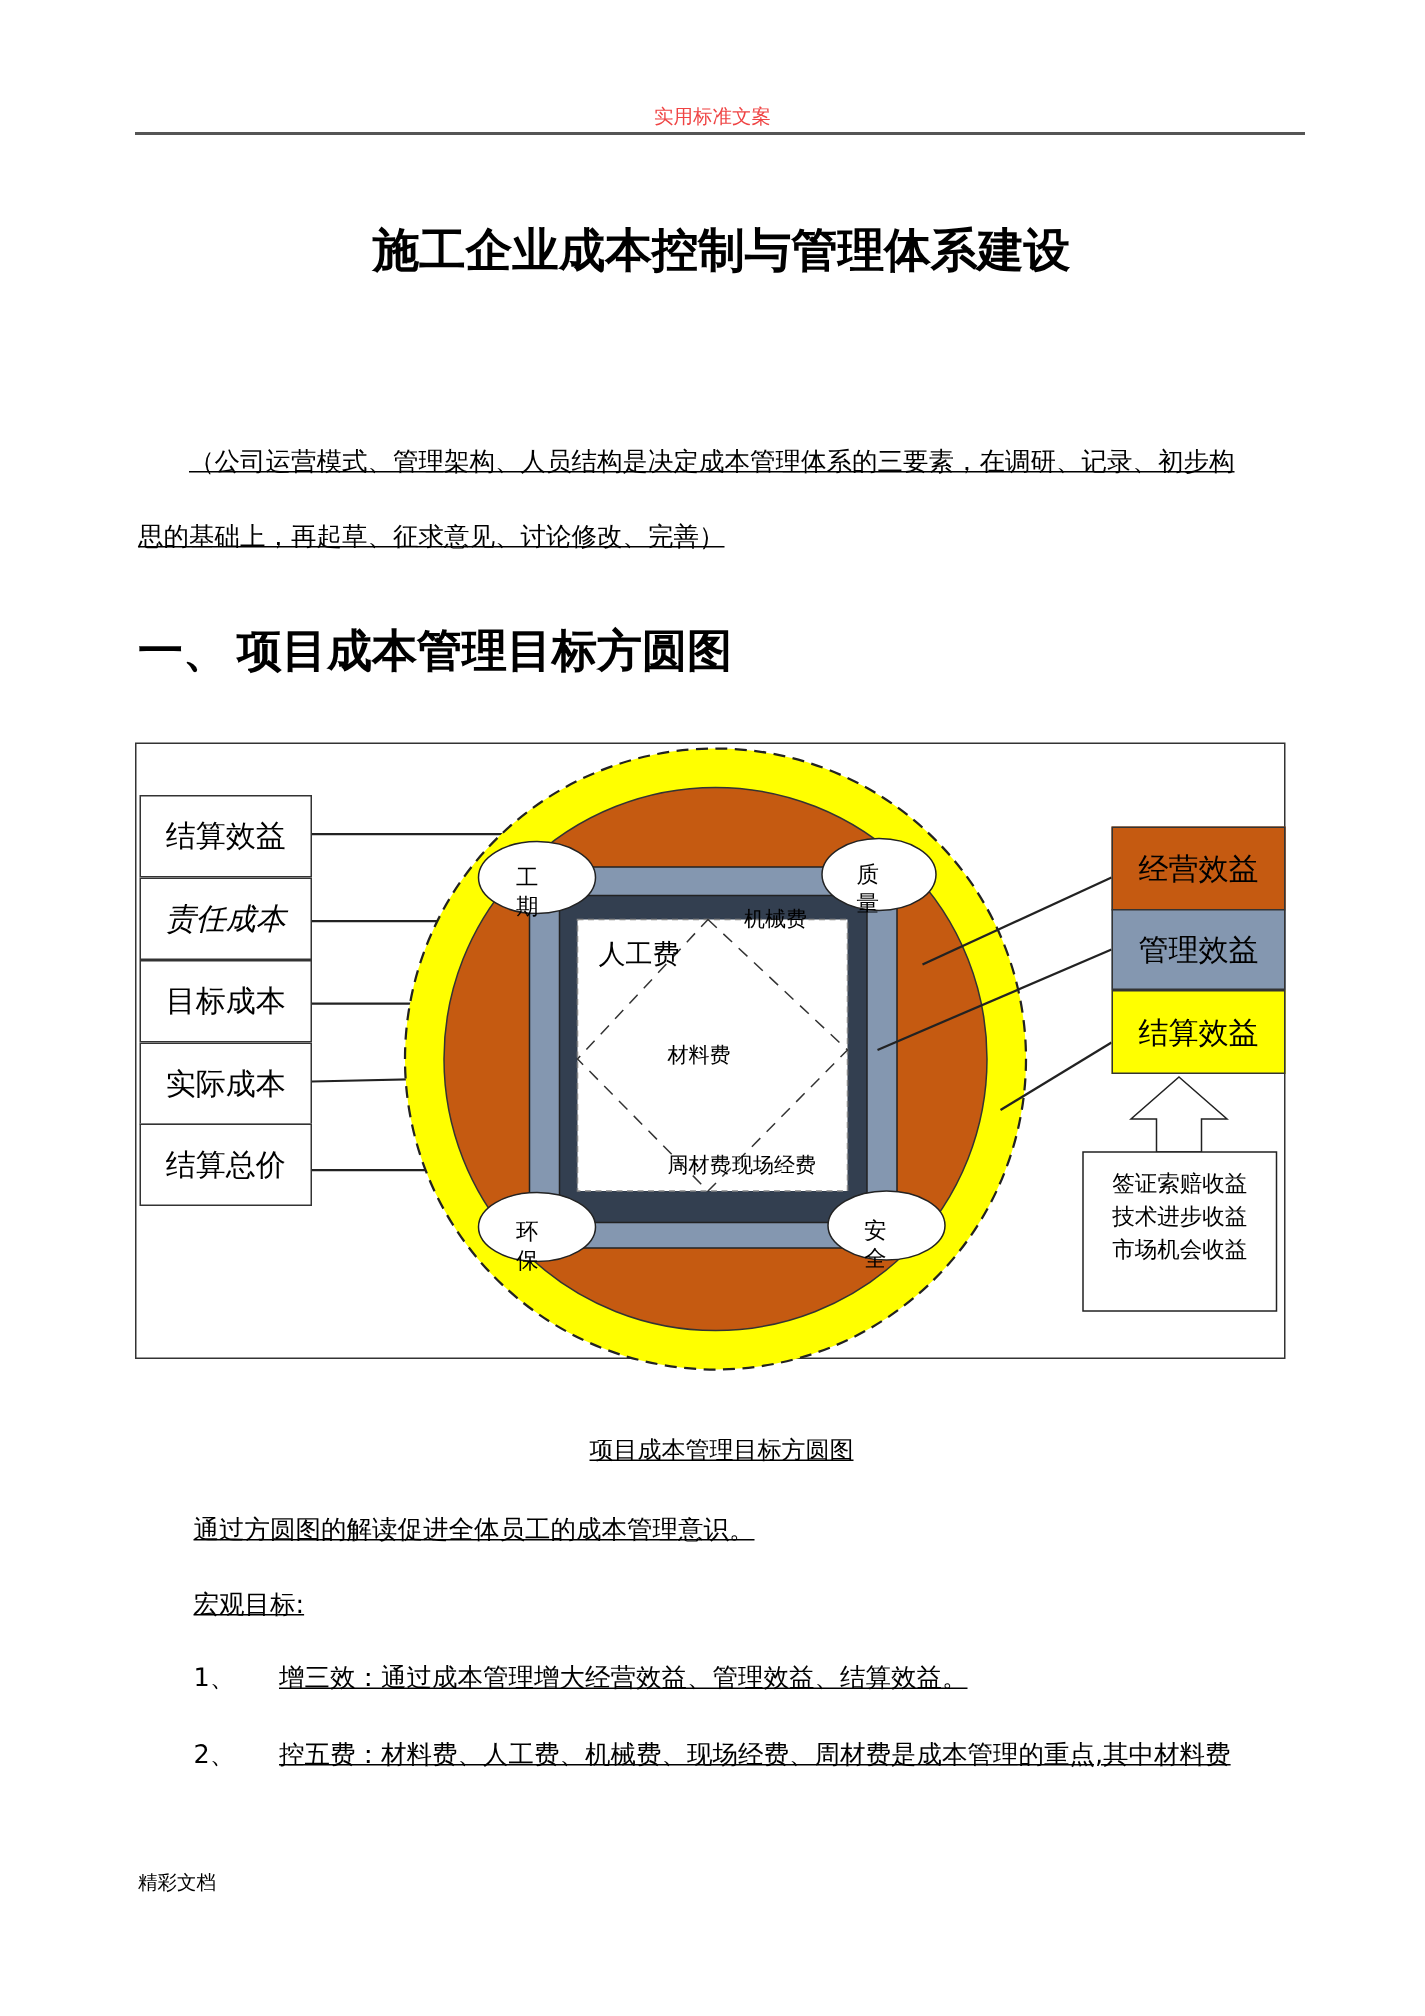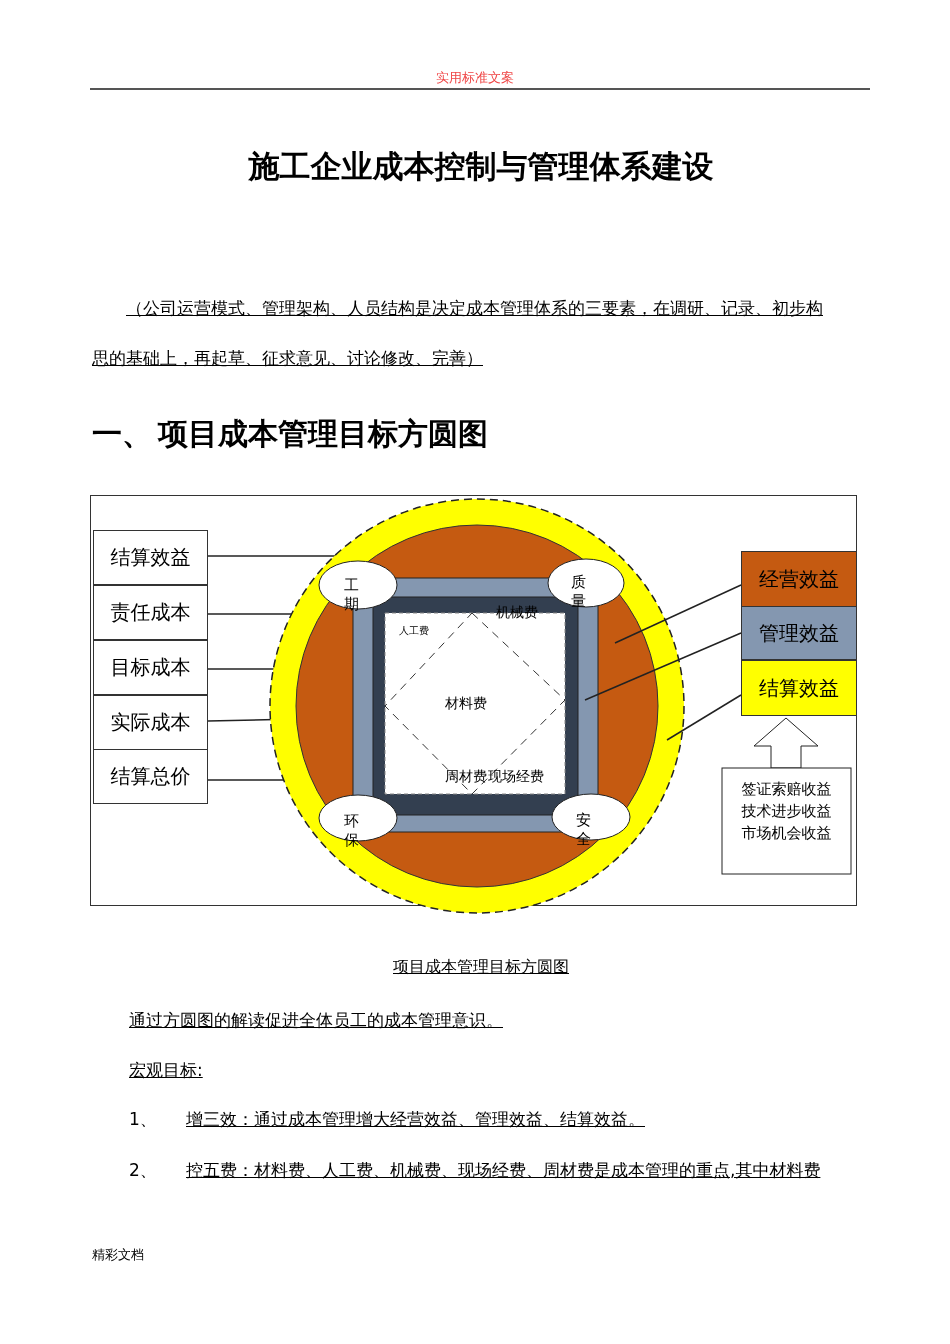--- a/index.html
+++ b/index.html
@@ -62,32 +62,32 @@
   <ellipse cx="358" cy="585" rx="39" ry="24" fill="#fff" stroke="#222" stroke-width="1"></ellipse>
   <ellipse cx="586" cy="583" rx="38" ry="24" fill="#fff" stroke="#222" stroke-width="1"></ellipse>
   <ellipse cx="358" cy="818" rx="39" ry="23" fill="#fff" stroke="#222" stroke-width="1"></ellipse>
   <ellipse cx="591" cy="817" rx="39" ry="23" fill="#fff" stroke="#222" stroke-width="1"></ellipse>
 
   <polygon points="786,718 818,746 801,746 801,768 771,768 771,746 754,746" fill="#fff" stroke="#222" stroke-width="1"></polygon>
   <rect x="722" y="768" width="129" height="106" fill="#fff" stroke="#222" stroke-width="1"></rect>
 </svg>
 
 <div class="abs" style="left:344px; top:576px; width:16px; font-size:15px; line-height:19px;">工期</div>
-<div class="abs" style="left:571px; top:574px; width:16px; font-size:15px; line-height:19px;font-family:Liberation Mono, monospace;">质量</div>
+<div class="abs" style="left:571px; top:574px; width:16px; font-size:15px; line-height:19px;">质量</div>
 <div class="abs" style="left:344px; top:812px; width:16px; font-size:15px; line-height:19px;">环保</div>
 <div class="abs" style="left:576px; top:811px; width:16px; font-size:15px; line-height:19px;">安全</div>
 
-<div class="abs" style="left:399px; top:624px; font-size:10px;">人工费</div>
+<div class="abs" style="left:399px; top:624px; font-size:18px;">人工费</div>
 <div class="abs" style="left:496px; top:604px; font-size:14px;">机械费</div>
 <div class="abs" style="left:445px; top:695px; font-size:14px;">材料费</div>
 <div class="abs" style="left:398px; top:768px; font-size:14px;margin-left:47px;">周材费</div>
 <div class="abs" style="left:488px; top:768px; font-size:14px;">现场经费</div>
 
 <div class="abs lbox" style="top:530px;">结算效益</div>
-<div class="abs lbox" style="top:585px;">责任成本</div>
+<div class="abs lbox" style="top:585px;font-style:italic;">责任成本</div>
 <div class="abs lbox" style="top:640px;">目标成本</div>
 <div class="abs lbox" style="top:695px;">实际成本</div>
 <div class="abs lbox" style="top:749px;">结算总价</div>
 
 <div class="abs rbox" style="top:551px; background:#C55A11;">经营效益</div>
 <div class="abs rbox" style="top:606px; height:54px; background:#8497B0;">管理效益</div>
 <div class="abs rbox" style="top:660px; background:#FFFF00;">结算效益</div>
 
 <div class="abs" style="left:722px; top:778px; width:129px; text-align:center; font-size:15px; line-height:22px;">
   <div>签证索赔收益</div>

